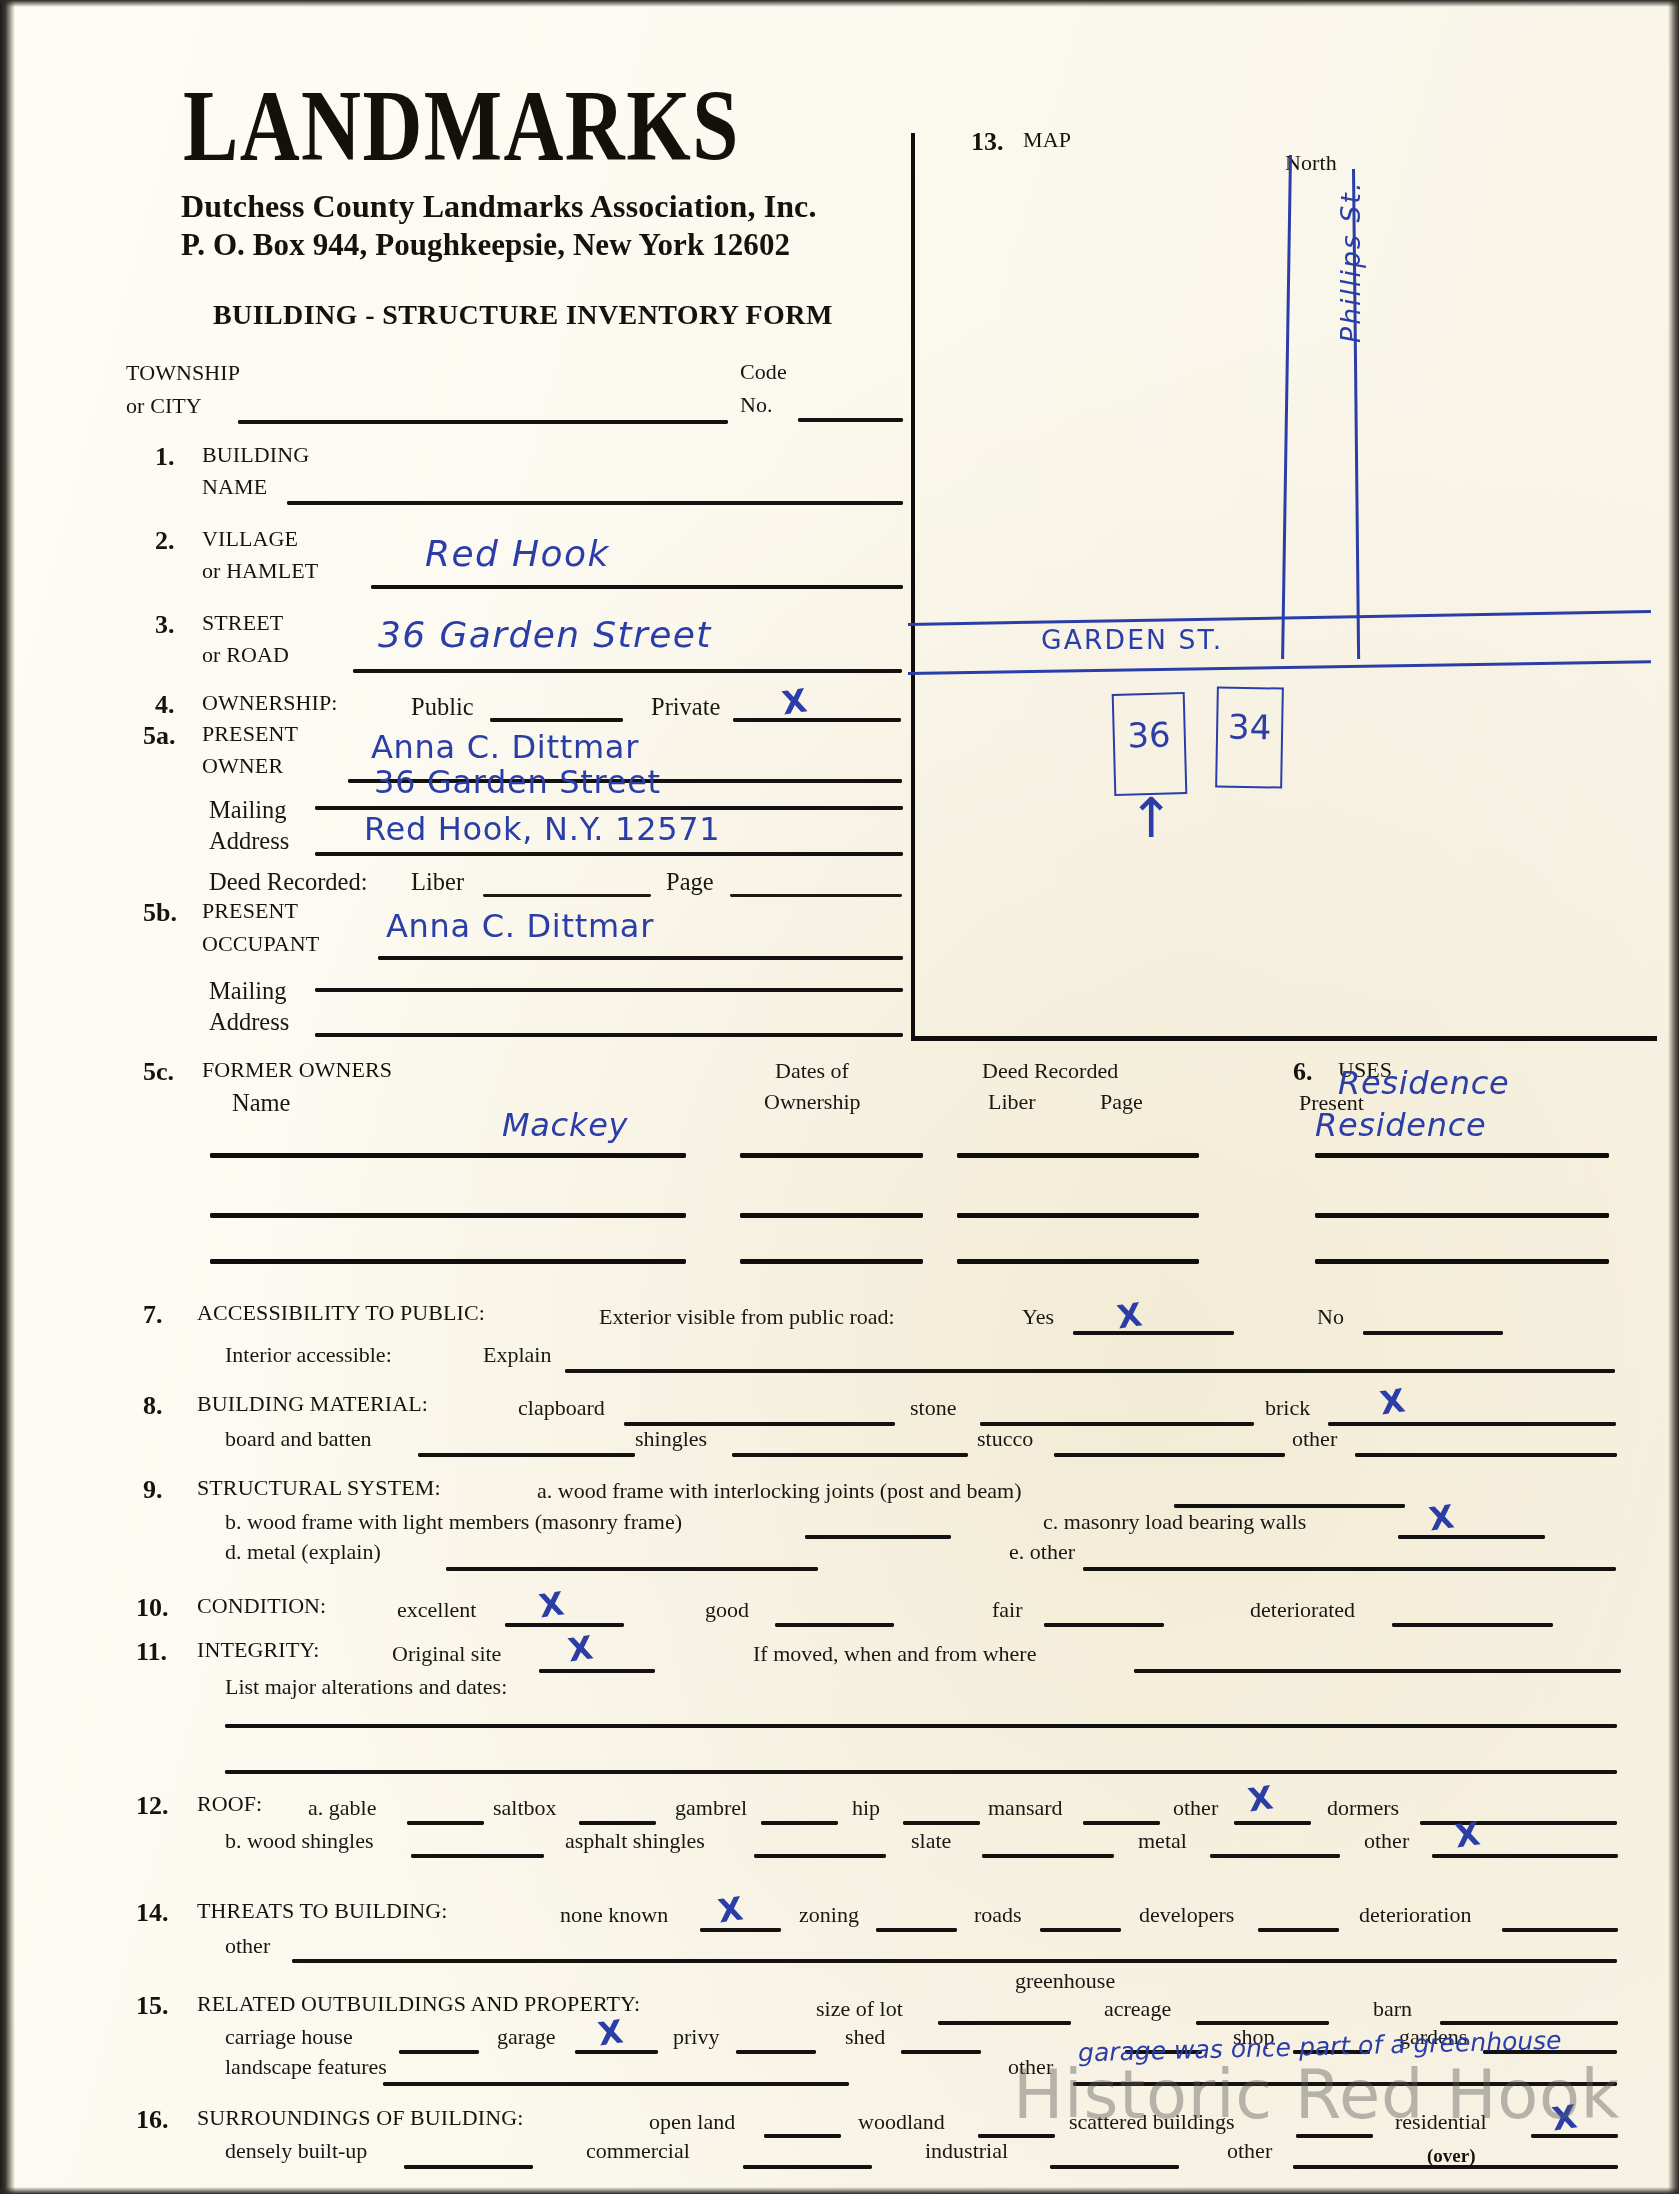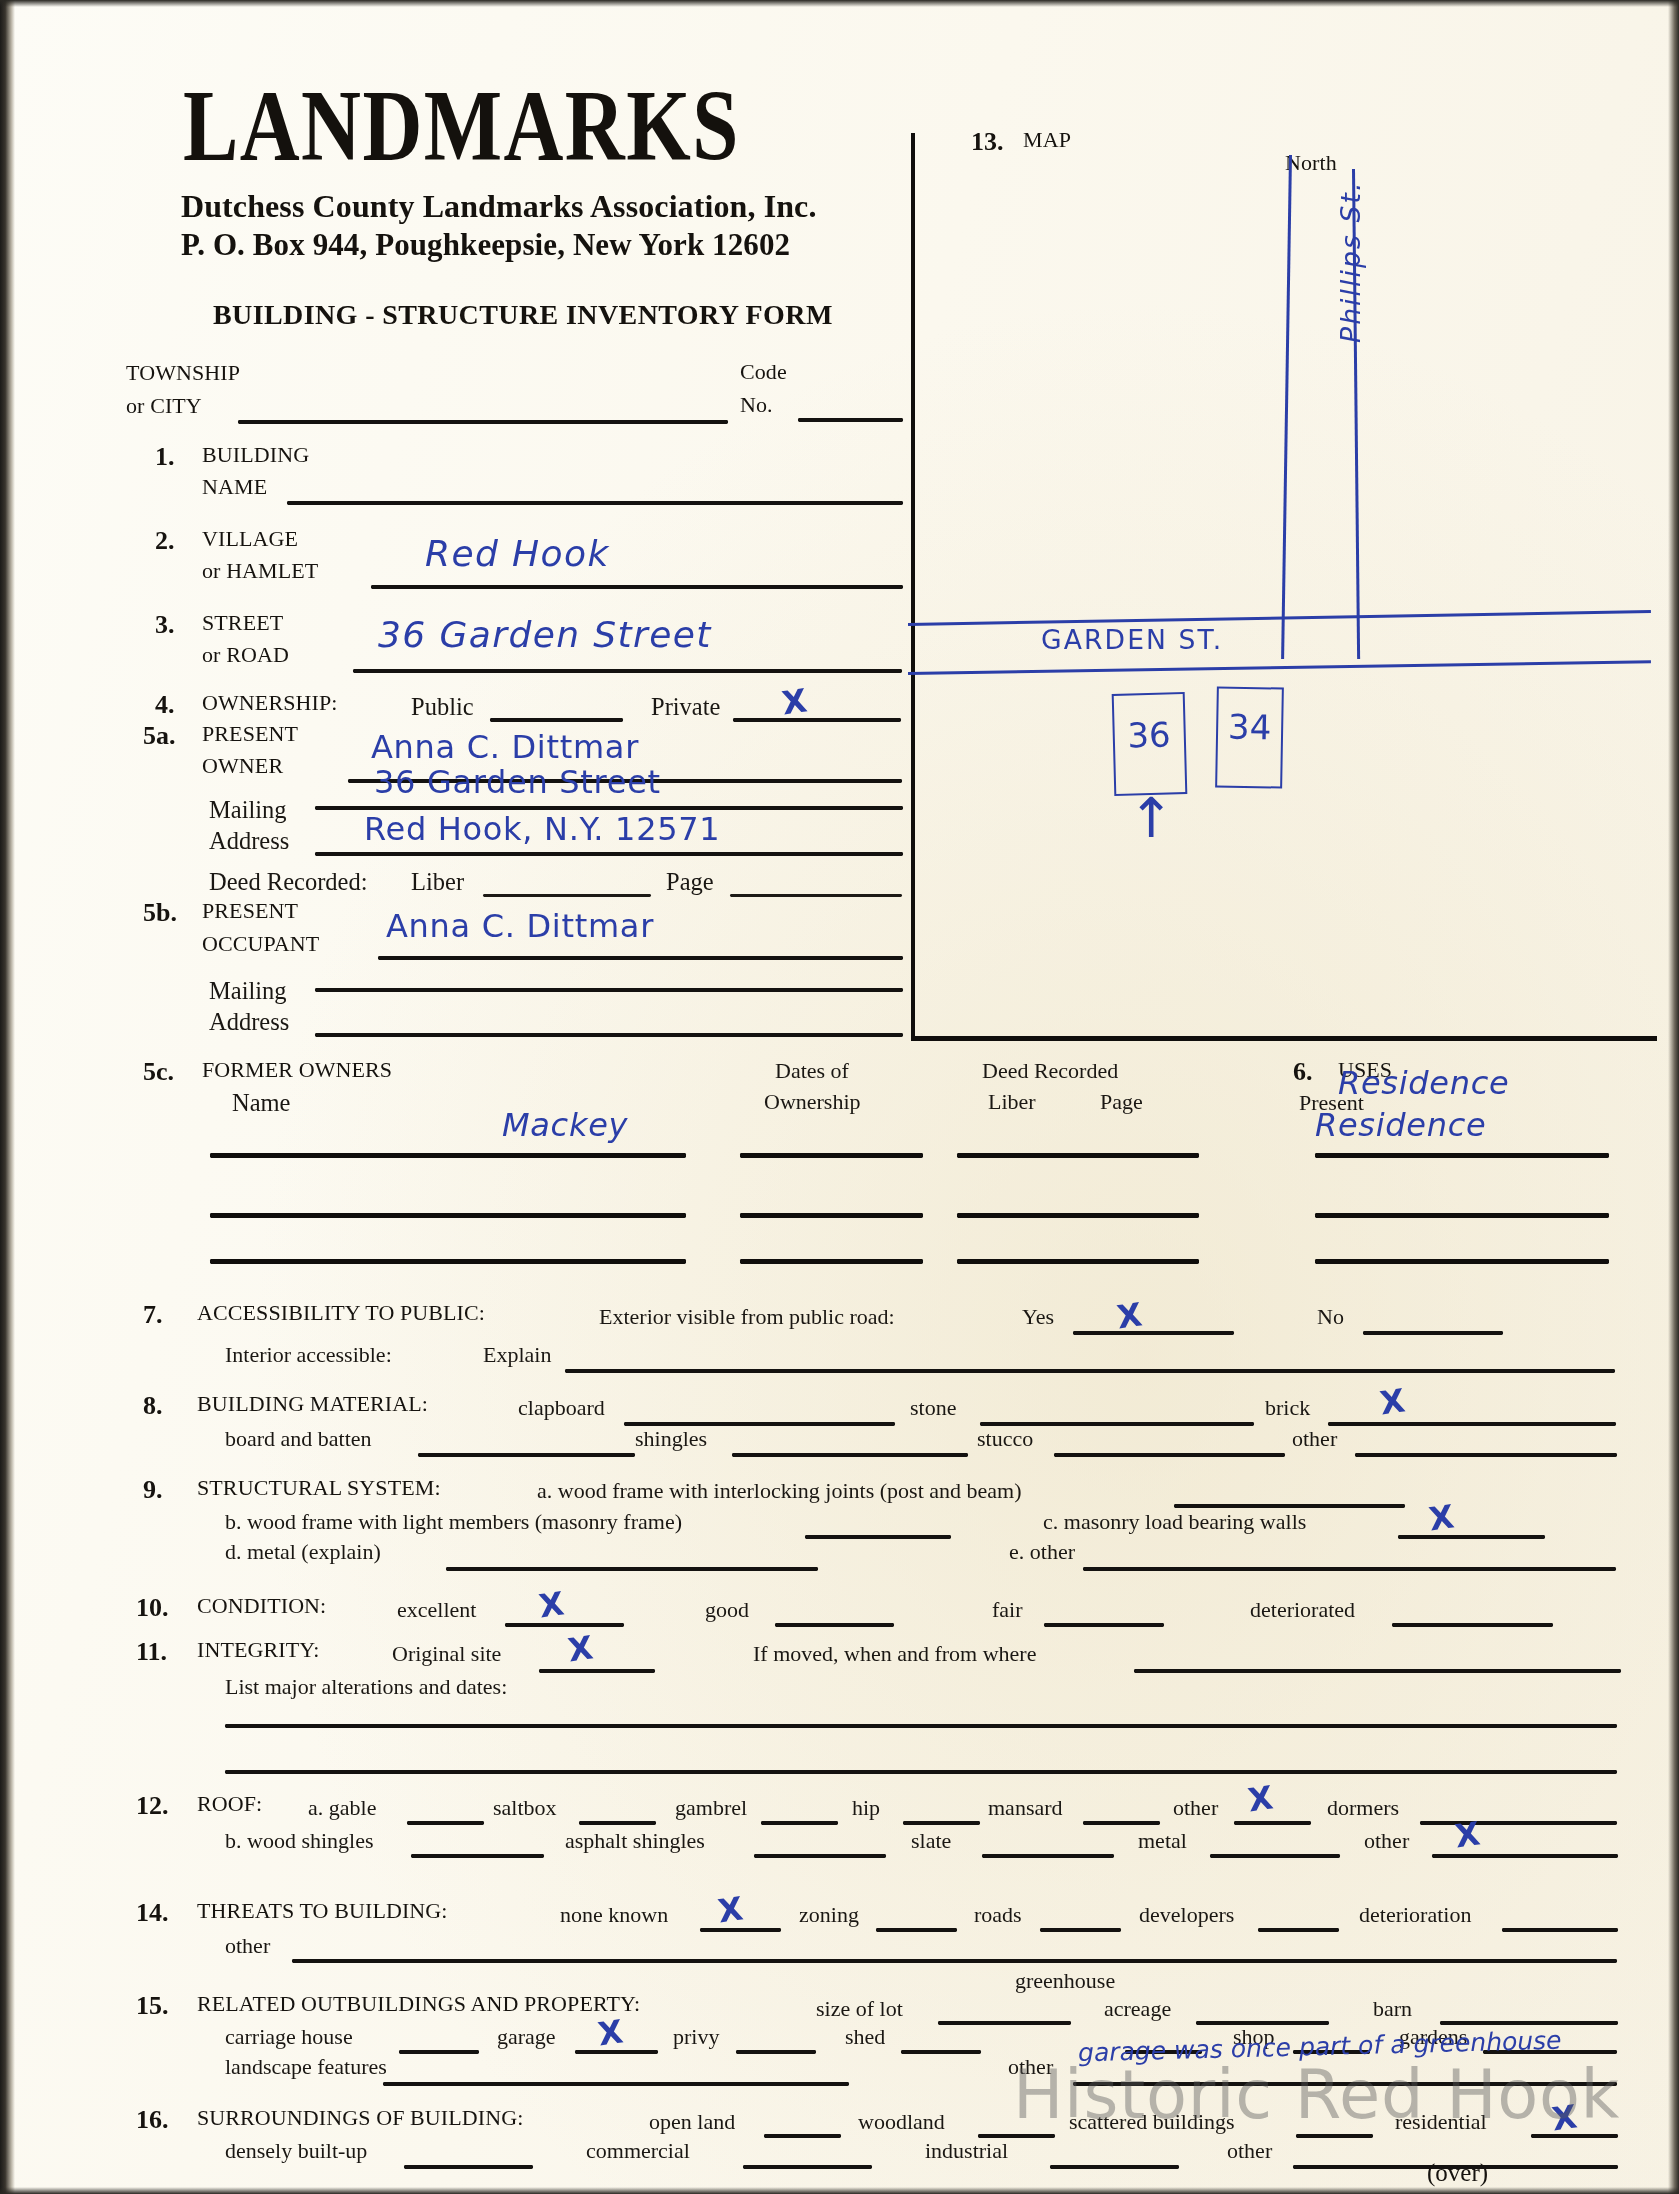--- a/index.html
+++ b/index.html
@@ -69,21 +69,21 @@
   .mapbox{position:absolute;border-left:4.9px solid #100e0c;border-bottom:5.6px solid #100e0c;}
   .mapline{position:absolute;background:#2b3ea8;}
   .lotbox{position:absolute;border:2.8px solid #2b3ea8;}
 
   .watermark{
     position:absolute;
     font-family:"DejaVu Sans", sans-serif;
     font-size:67px;color:rgba(90,90,90,0.42);
     letter-spacing:0.7px;white-space:nowrap;
   }
-  .over{font-size:25px;font-weight:normal;color:#16130f;margin-top:14px;}
+  .over{font-size:19px;font-weight:bold;color:#16130f;}
 </style>
 </head>
 <body>
 
 <div class="page">
 
   <div class="abs hd-landmarks" style="left:183px;top:76px;">LANDMARKS</div>
   <div class="abs hd-sub1" style="left:181px;top:188px;">Dutchess County Landmarks Association, Inc.</div>
   <div class="abs hd-sub2" style="left:181px;top:227px;">P. O. Box 944, Poughkeepsie, New York 12602</div>
   <div class="abs hd-form" style="left:213px;top:299px;">BUILDING - STRUCTURE INVENTORY FORM</div>

